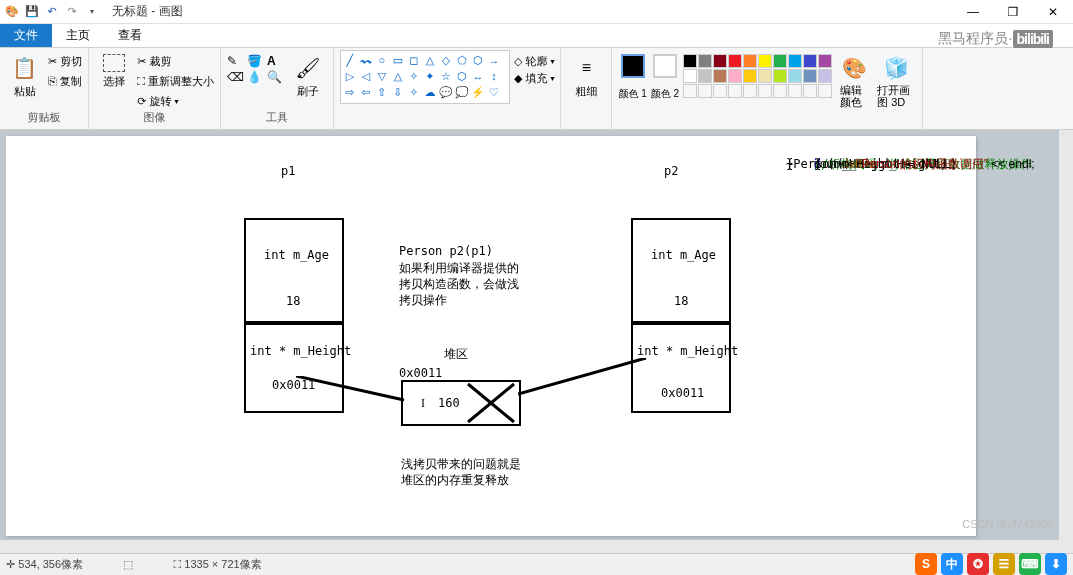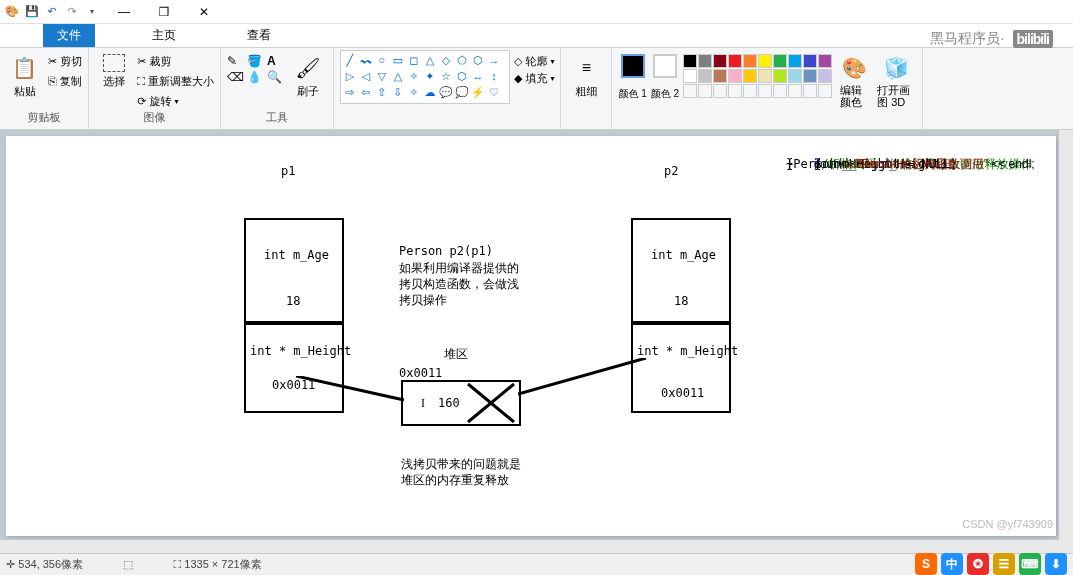--- a/index.html
+++ b/index.html
@@ -4,63 +4,64 @@
 <style>
 * { margin: 0; padding: 0; box-sizing: border-box; font-family: "Microsoft YaHei", SimSun, sans-serif; }
 body { width: 1073px; height: 575px; background: #fff; overflow: hidden; font-size: 12px; }
 .titlebar { height: 24px; background: #fff; display: flex; align-items: center; border-bottom: 1px solid #e0e0e0; }
 .titlebar .qat { display: flex; align-items: center; gap: 4px; padding: 0 4px; }
 .titlebar .qat span { width: 16px; height: 16px; display: inline-flex; align-items: center; justify-content: center; font-size: 11px; }
 .titlebar .title { flex: 1; text-align: left; padding-left: 8px; font-size: 12px; color: #333; }
 .titlebar .winbtns { display: flex; }
 .titlebar .winbtns div { width: 40px; height: 24px; display: flex; align-items: center; justify-content: center; font-size: 12px; }
 .menubar { height: 24px; display: flex; align-items: stretch; background: #fff; border-bottom: 1px solid #d0d0d0; }
-.menubar .tab { padding: 0 14px; display: flex; align-items: center; font-size: 12px; cursor: pointer; margin-left: 43px; }
+.menubar .tab { padding: 0 14px; display: flex; align-items: center; font-size: 12px; cursor: pointer; }
 .menubar .tab.file { background: #1979ca; color: #fff; }
-.watermark { position: absolute; top: 30px; right: 20px; color: #888; font-size: 14px; display: flex; align-items: center; gap: 8px; z-index: 50; }
+.watermark { position: absolute; top: 30px; right: 20px; color: #888; font-size: 14px; display: flex; align-items: center; z-index: 50; }
 .watermark .bili { color: #fff; background: #888; padding: 1px 4px; border-radius: 2px; font-weight: bold; letter-spacing: -1px; }
 .ribbon { height: 82px; background: #f5f6f7; border-bottom: 1px solid #d0d0d0; display: flex; position: relative; }
 .rgroup { border-right: 1px solid #d8d8d8; padding: 2px 6px; display: flex; flex-direction: column; justify-content: space-between; }
 .rgroup .top { display: flex; align-items: flex-start; gap: 4px; flex: 1; }
 .rgroup .label { text-align: center; font-size: 11px; color: #555; padding-bottom: 2px; }
 .bigbtn { display: flex; flex-direction: column; align-items: center; justify-content: center; width: 38px; font-size: 11px; gap: 2px; padding-top: 4px; }
 .bigbtn .icn { width: 28px; height: 28px; display: flex; align-items: center; justify-content: center; font-size: 20px; }
 .smallcol { display: flex; flex-direction: column; gap: 2px; font-size: 11px; padding-top: 2px; }
 .smallcol div { display: flex; align-items: center; gap: 3px; height: 18px; }
 .shapes-gallery { width: 170px; height: 54px; border: 1px solid #ccc; background: #fff; display: flex; flex-wrap: wrap; padding: 2px; gap: 2px; align-content: flex-start; }
 .shapes-gallery span { width: 14px; height: 14px; display: inline-flex; align-items: center; justify-content: center; font-size: 11px; color: #0066cc; }
 .coloropts { display: flex; flex-direction: column; gap: 2px; font-size: 11px; padding-top: 4px; }
 .coloropts div { display: flex; align-items: center; gap: 3px; }
 .colorbox { display: flex; flex-direction: column; align-items: center; font-size: 10px; gap: 9px; padding-top: 4px; }
 .colorbox .sw { width: 24px; height: 24px; border: 2px solid #6aa0e0; }
 .palette { display: flex; flex-direction: column; gap: 1px; padding-top: 4px; }
 .palette .row { display: flex; gap: 1px; }
 .palette .c { width: 14px; height: 14px; border: 1px solid #ccc; }
 .canvas-wrap { position: relative; height: 424px; background: #c0c8d0; overflow: hidden; }
-.canvas { position: absolute; left: 6px; top: 6px; width: 1050px; height: 400px; background: #fff; box-shadow: 1px 1px 3px rgba(0,0,0,0.2); }
+.canvas { position: absolute; left: 6px; top: 6px; width: 970px; height: 400px; background: #fff; box-shadow: 1px 1px 3px rgba(0,0,0,0.2); }
 .canvas div { position: absolute; font-family: "NSimSun", SimSun, monospace; font-size: 12px; }
 .box { border: 2px solid #000; }
 .statusbar { position: absolute; bottom: 0; left: 0; right: 0; height: 22px; background: #f0f0f0; border-top: 1px solid #ccc; display: flex; align-items: center; font-size: 11px; color: #444; gap: 40px; padding: 0 6px; }
 .csdn { position: absolute; bottom: 24px; right: 20px; color: #bbb; font-size: 11px; }
 .bottomicons { position: absolute; bottom: 0; right: 6px; display: flex; gap: 4px; z-index: 60; }
 .bottomicons span { width: 22px; height: 22px; border-radius: 4px; display: inline-flex; align-items: center; justify-content: center; color: #fff; font-size: 12px; font-weight: bold; }
 .scrollbar-v { position: absolute; right: 0; top: 0; bottom: 0; width: 14px; background: #e8e8e8; }
 .scrollbar-h { position: absolute; left: 0; right: 14px; bottom: 0; height: 14px; background: #e8e8e8; }
 </style>
 </head>
 <body>
 
 <div class="titlebar">
   <div class="qat">
     <span>🎨</span>
     <span style="color:#2060c0">💾</span>
     <span style="color:#2060c0">↶</span>
     <span style="color:#888">↷</span>
     <span style="font-size:8px;color:#555">▾</span>
   </div>
+  <div class="title">无标题 - 画图</div>
   <div class="winbtns">
     <div>—</div>
     <div>❐</div>
     <div>✕</div>
   </div>
 </div>
 
 <div class="menubar">
   <div class="tab file">文件</div>
   <div class="tab">主页</div>

